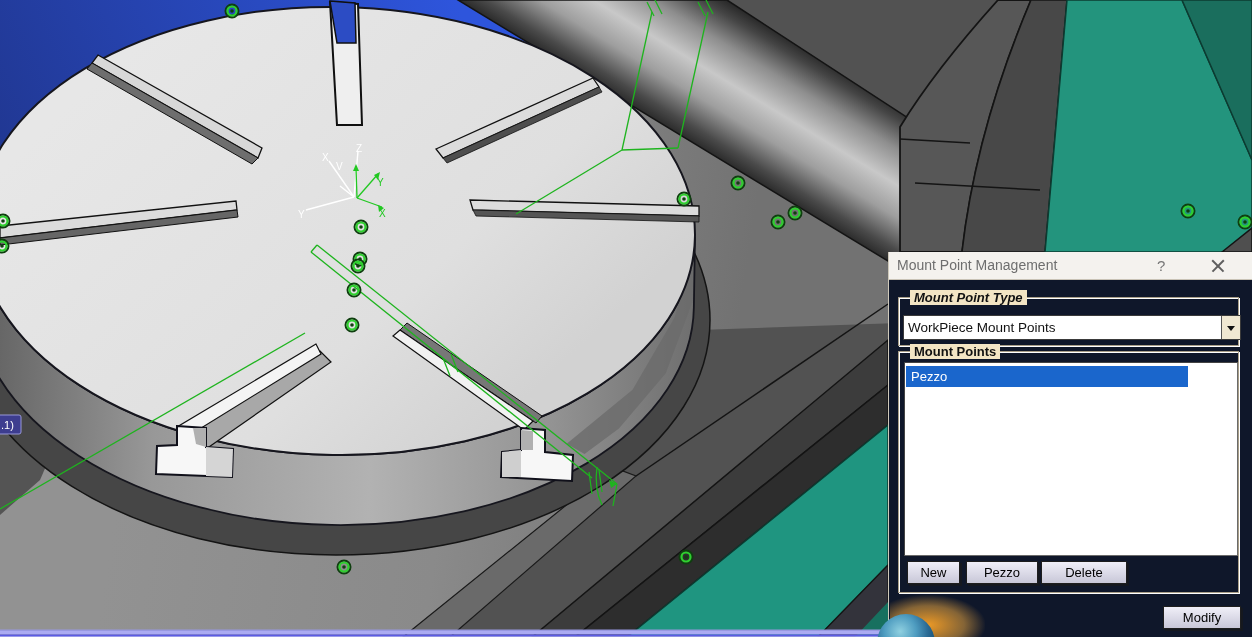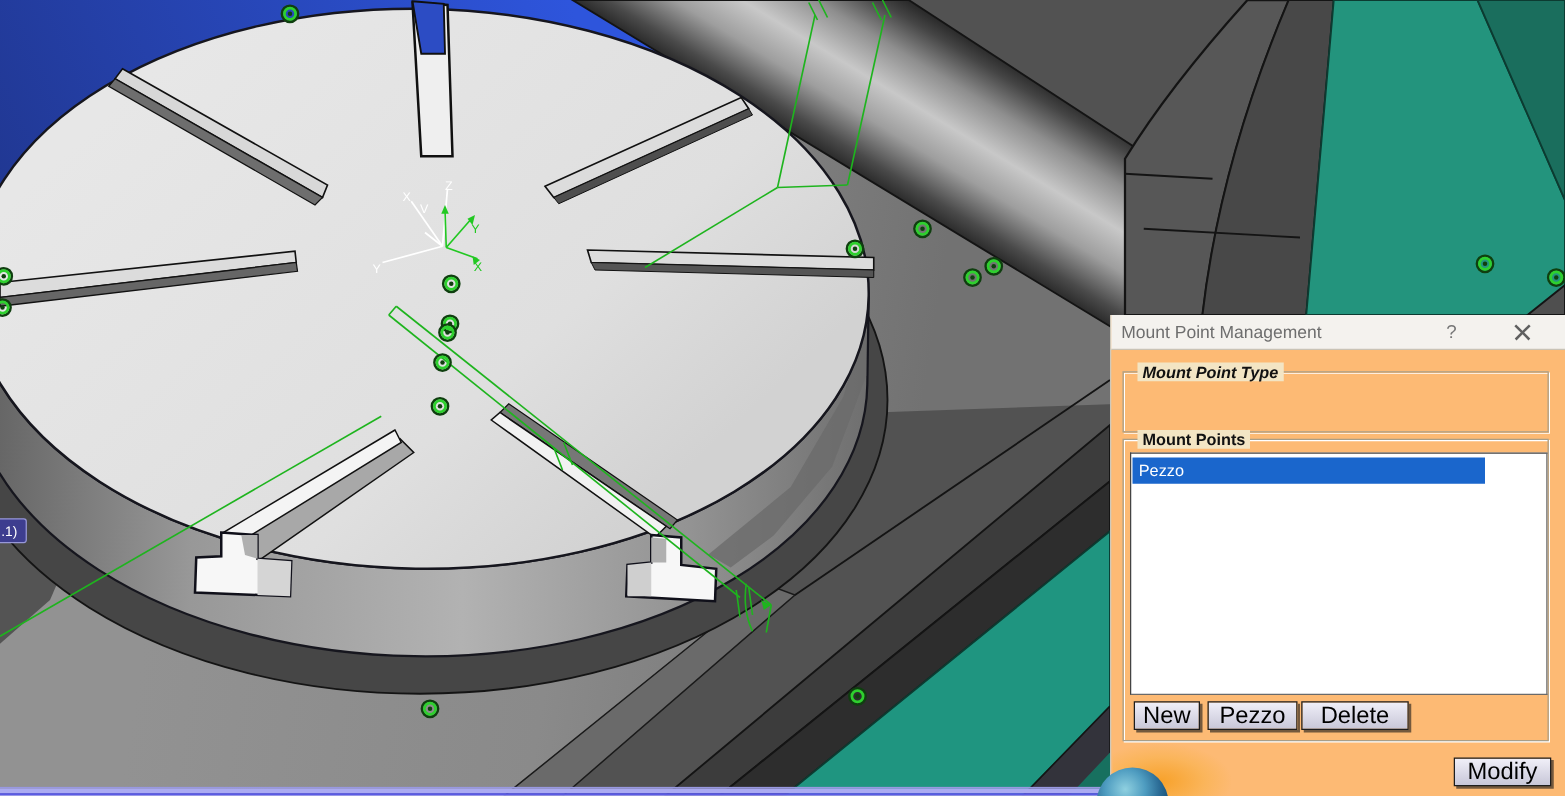--- a/index.html
+++ b/index.html
@@ -1,32 +1,32 @@
 <!DOCTYPE html>
 <html><head>
 <meta charset="utf-8">
 <style>
 html,body{margin:0;padding:0;width:1252px;height:637px;overflow:hidden;background:#8C8C8C;font-family:"Liberation Sans",sans-serif;}
 #scene{position:absolute;left:0;top:0;}
-#dlg{position:absolute;left:888px;top:252px;width:364px;height:385px;background:#fdba74;z-index:5;border-left:1px solid #CFC9BA;box-sizing:border-box;}
+#dlg{position:absolute;left:888px;top:252px;width:364px;height:385px;background:#0f172a;z-index:5;border-left:1px solid #CFC9BA;box-sizing:border-box;}
 #tbar{position:absolute;left:0;top:0;width:364px;height:27px;background:#F4F2EE;border-bottom:1px solid #C9C3B6;}
 #tbar .t{position:absolute;left:8px;top:0;line-height:27px;font-size:14px;color:#6E6E6E;}
 #tbar .q{position:absolute;left:268px;top:0;line-height:27px;font-size:15px;color:#777;}
 #tbar .x{position:absolute;left:322px;top:7px;width:14px;height:14px;}
 #tbar .x:before,#tbar .x:after{content:"";position:absolute;left:-1px;top:6px;width:16px;height:1.6px;background:#5F5F5F;}
 #tbar .x:before{transform:rotate(45deg);}
 #tbar .x:after{transform:rotate(-45deg);}
 .frame{position:absolute;border:1px solid #A89E88;box-shadow:1px 1px 0 #fff inset, 1px 1px 0 #fff;}
 .glabel{position:absolute;background:#F3E5C4;padding:0 4px;font-size:13px;font-weight:bold;color:#111;z-index:3;}
 #combo{position:absolute;left:14px;top:63px;width:332px;height:23px;background:#fff;border:1px solid #3A3A3A;font-size:13.5px;color:#111;line-height:23px;padding-left:4px;box-sizing:content-box;}
 #combo .arr{position:absolute;right:0;top:0;width:18px;height:23px;background:#F0E8D2;border-left:1px solid #555;}
 #combo .arr:after{content:"";position:absolute;left:5px;top:10px;border:4px solid transparent;border-top:5px solid #111;}
 #list{position:absolute;left:15px;top:110px;width:332px;height:192px;background:#fff;border:1px solid #6A6A6A;border-top-color:#444;border-left-color:#444;}
 #list .sel{position:absolute;left:1px;top:3px;width:282px;height:21px;background:#1A66CC;color:#fff;font-size:13px;line-height:21px;padding-left:5px;box-sizing:border-box;}
-.btn{position:absolute;height:23px;background:linear-gradient(#F0EFF8,#C8C7D8);border:1px solid #1E1E1E;box-shadow:2px 2px 0 rgba(25,25,25,.6);font-size:19px;color:#000;text-align:center;line-height:22px;box-sizing:border-box;}
+.btn{position:absolute;height:23px;background:linear-gradient(#F0EFF8,#C8C7D8);border:1px solid #1E1E1E;box-shadow:2px 2px 0 rgba(25,25,25,.6);font-size:13px;color:#000;text-align:center;line-height:22px;box-sizing:border-box;}
 #orbglow{position:absolute;left:890px;top:595px;width:95px;height:44px;background:radial-gradient(ellipse at 40% 68%,rgba(247,160,38,.95) 0%,rgba(248,176,66,.5) 45%,rgba(248,176,66,0) 72%);z-index:6;}
 #orb{position:absolute;left:877px;top:614px;width:58px;height:58px;border-radius:50%;background:radial-gradient(circle at 40% 30%,#8FD0E0 0%,#4E9CC0 30%,#2A6A94 52%,#175278 68%,#0C3656 90%);z-index:7;}
 </style>
 </head>
 <body>
 <svg id="scene" width="1252" height="637" viewBox="0 0 1252 637">
 <defs>
 <linearGradient id="gBlue" gradientUnits="userSpaceOnUse" x1="455" y1="0" x2="0" y2="210">
 <stop offset="0" stop-color="#2E55DC"></stop>
         <stop offset="1" stop-color="#20368F"></stop>
@@ -241,20 +241,21 @@
 </svg>
 
 <div id="dlg">
   <div id="tbar">
       <span class="t">Mount Point Management</span>
       <span class="q">?</span>
       <span class="x"></span>
     </div>
   <div class="frame" style="left:9px;top:45px;width:339px;height:47px;"></div>
   <div class="glabel" style="left:21px;top:38px;font-style:italic;">Mount Point Type</div>
+  <div id="combo">WorkPiece Mount Points<span class="arr"></span></div>
   <div class="frame" style="left:9px;top:99px;width:339px;height:240px;"></div>
   <div class="glabel" style="left:21px;top:92px;">Mount Points</div>
   <div id="list">
       <div class="sel">Pezzo</div>
     </div>
   <div class="btn" style="left:18px;top:309px;width:53px;">New</div>
   <div class="btn" style="left:77px;top:309px;width:72px;">Pezzo</div>
   <div class="btn" style="left:152px;top:309px;width:86px;">Delete</div>
   <div class="btn" style="left:274px;top:354px;width:78px;">Modify</div>
 </div>

